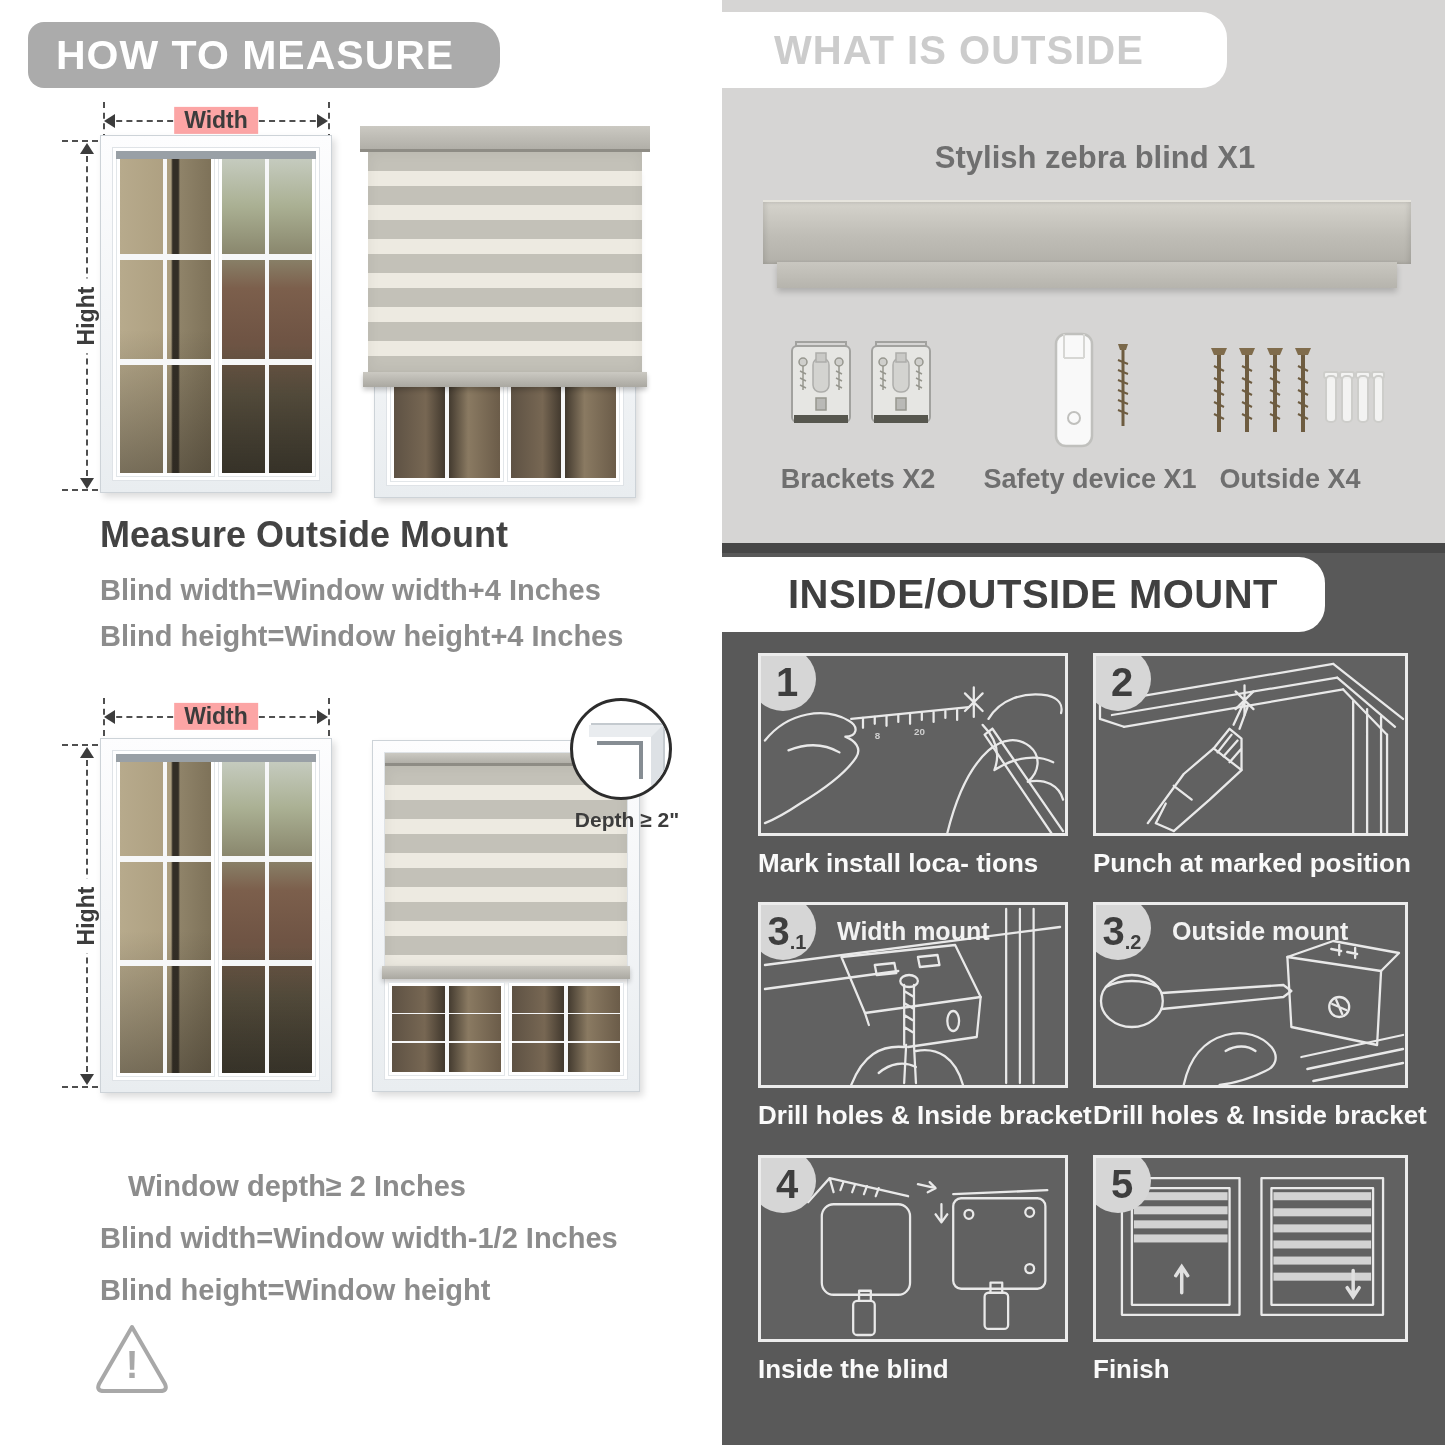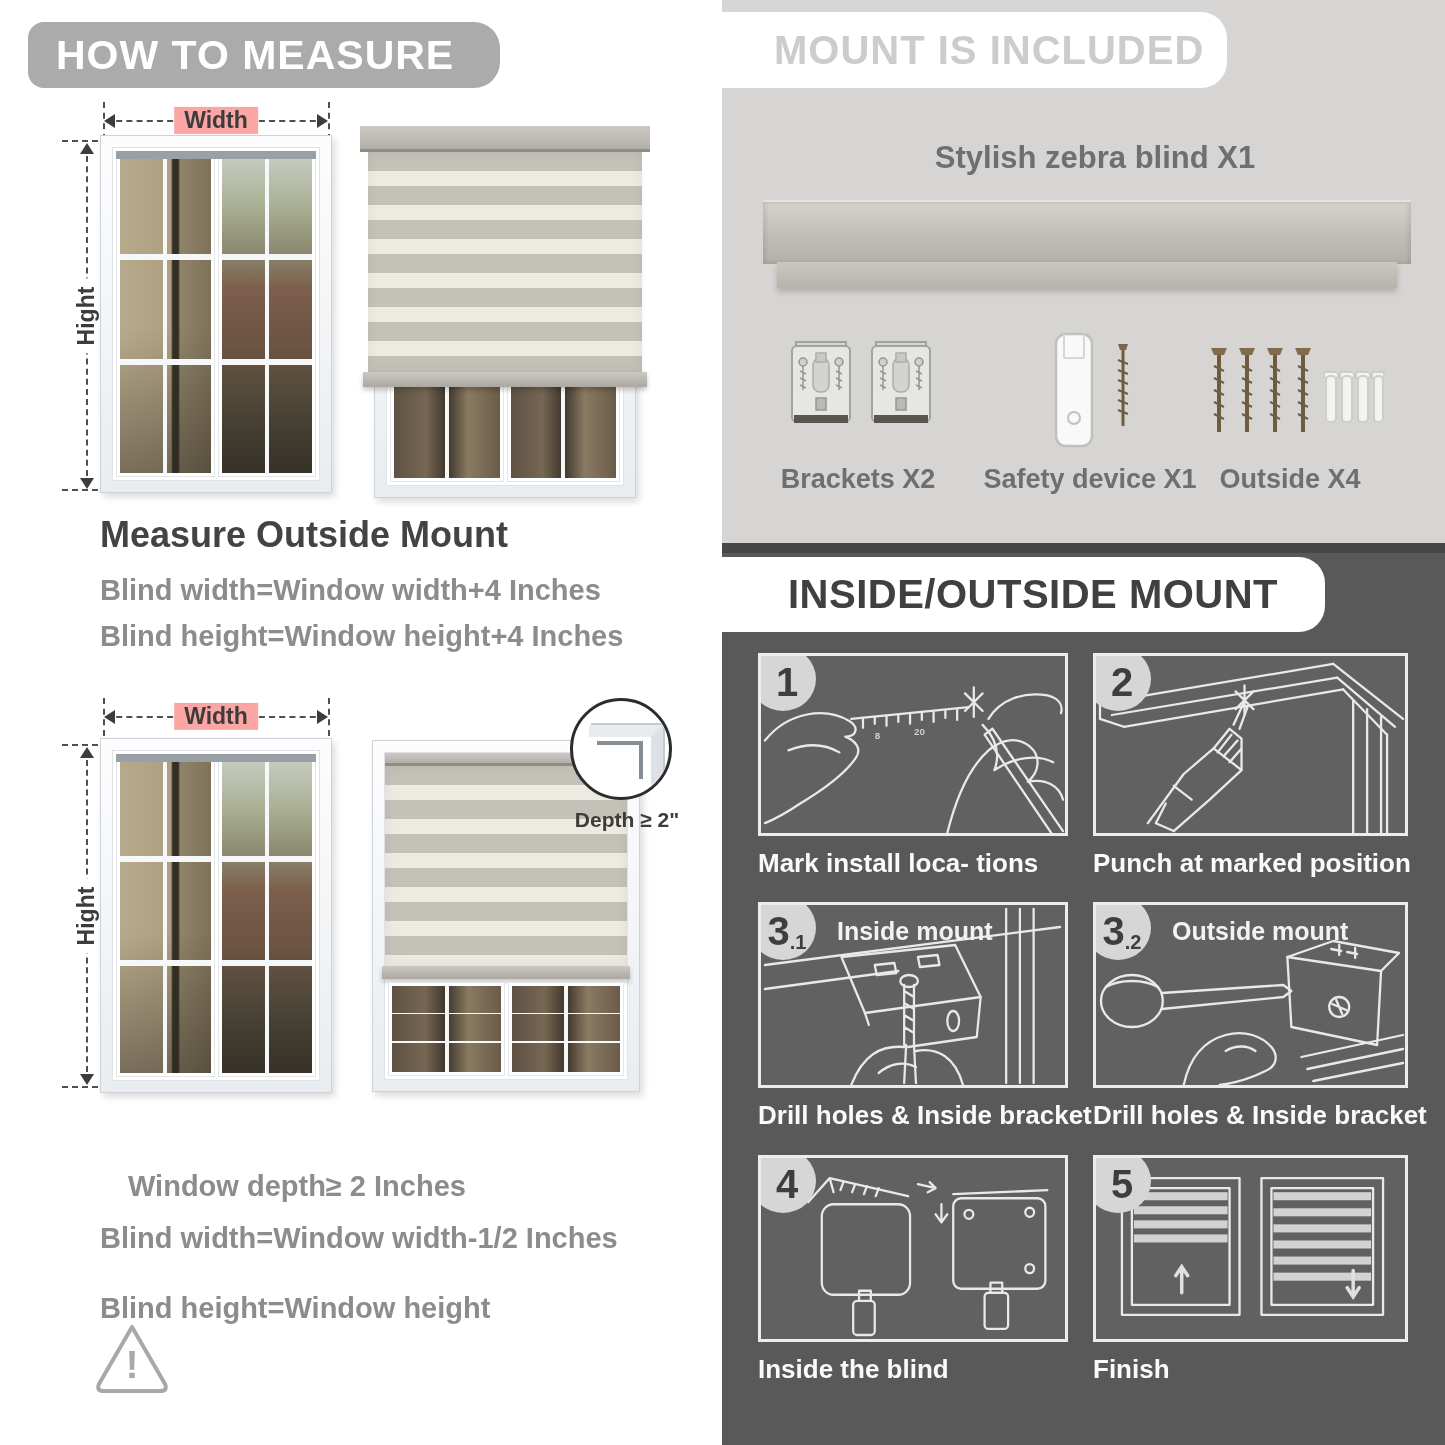--- a/index.html
+++ b/index.html
@@ -179,31 +179,31 @@
   </div>
 
   <div class="abs mag" style="left:570px;top:698px;width:96px;height:96px;">
     <div class="mag-corner"></div>
     <div class="mag-line"></div>
   </div>
   <div class="abs depth-label" style="left:572px;top:808px;width:110px;text-align:center;">Depth ≥ 2"</div>
 
   <div class="abs b-left" style="left:100px;top:1170px;margin-left:28px;">Window depth≥ 2 Inches</div>
   <div class="abs b-left" style="left:100px;top:1222px;">Blind width=Window width-1/2 Inches</div>
-  <div class="abs b-left" style="left:100px;top:1274px;margin-top:18px;">Blind height=Window height</div>
+  <div class="abs b-left" style="left:100px;top:1274px;">Blind height=Window height</div>
 
   <svg class="abs" style="left:92px;top:1320px;" width="80" height="78" viewBox="0 0 80 78">
     <path d="M40,7 L73,64 Q76,71 68,71 L12,71 Q4,71 7,64 Z" fill="none" stroke="#a8a8a8" stroke-width="4" stroke-linejoin="round"></path>
     <text x="40" y="58" text-anchor="middle" font-size="38" font-weight="bold" fill="#a8a8a8" font-family="Liberation Sans, sans-serif">!</text>
   </svg>
 
   <div class="abs right-top"></div>
 
   <div class="abs banner-included">
-    <span>MOUNT IS INCLUDED</span>
+    <span>WHAT IS OUTSIDE</span>
   </div>
 
   <div class="abs product-label">Stylish zebra blind X1</div>
 
   <div class="abs headrail-main"></div>
   <div class="abs headrail-valance"></div>
 
   <div class="abs" style="left:788px;top:338px;display:flex;gap:14px;">
     <svg width="66" height="98" viewBox="0 0 66 98">
       <path d="M8,10 L8,4 L58,4 L58,10" fill="none" stroke="#a2a29f" stroke-width="2"></path>
@@ -337,21 +337,21 @@
         <path d="M146,80 L146,140 M156,80 L156,140 M146,86 L156,92 M146,98 L156,104 M146,110 L156,116 M146,122 L156,128"></path>
         <path d="M148,140 L146,178 M156,140 L158,178"></path>
         <path d="M92,180 C104,150 122,140 146,142 M158,146 C180,142 198,152 206,180"></path>
         <path d="M120,168 C132,158 146,156 158,162"></path>
       </g>
     </svg>
     <div class="badge">
         <span class="n">3</span>
         <span class="s">.1</span>
       </div>
-    <div class="panel-label">Inside mount</div>
+    <div class="panel-label">Width mount</div>
   </div>
   <div class="step-caption" style="left:758px;top:1100px;">Drill holes &amp;  Inside bracket</div>
 
   <div class="step-panel" style="left:1093px;top:902px;width:315px;height:186px;">
     <svg viewBox="0 0 310 180" preserveAspectRatio="none">
       <g class="ill">
         <ellipse cx="36" cy="96" rx="31" ry="26"></ellipse>
         <path d="M10,82 C24,74 48,74 62,82"></path>
         <path d="M66,88 L188,80 M66,104 L188,92 M188,80 L196,86 L188,92"></path>
         <path d="M192,52 L238,36 L304,48 L286,66 L192,52 Z"></path>

